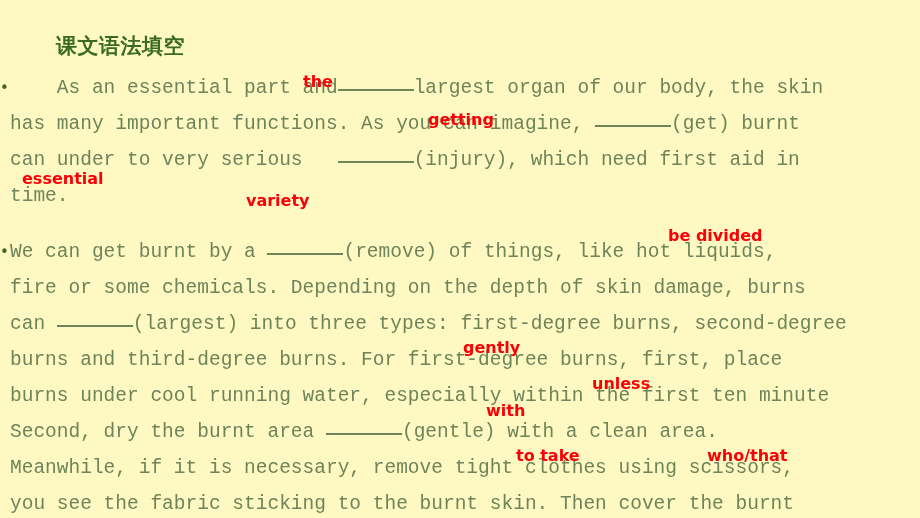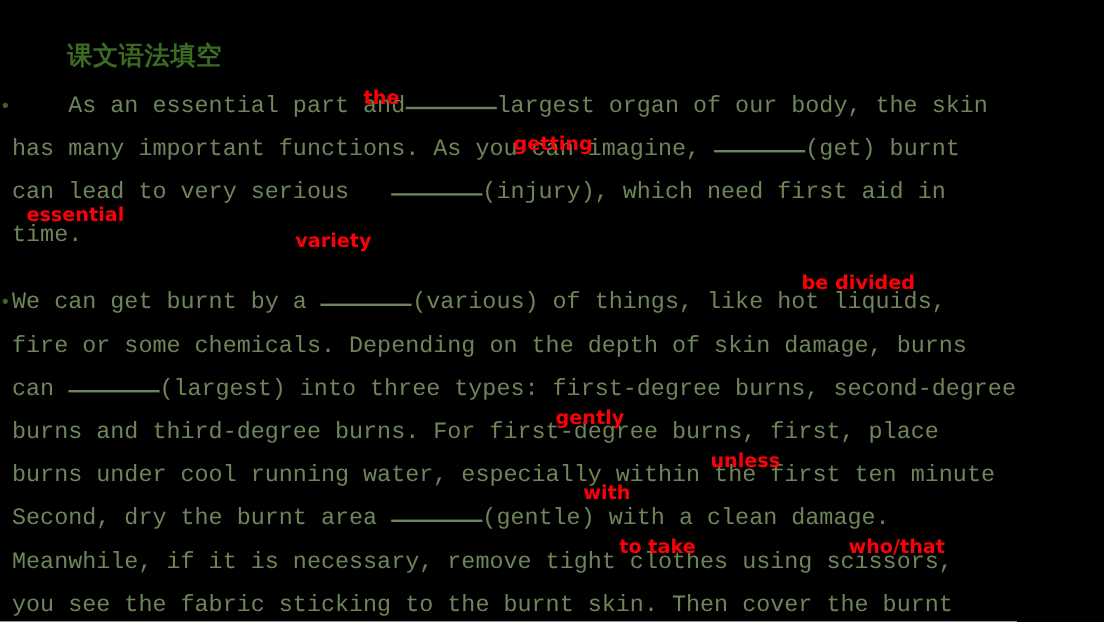--- a/index.html
+++ b/index.html
@@ -7,21 +7,21 @@
     padding: 0;
     background: #ffffff;
   }
   body {
     font-family: "Liberation Serif", "DejaVu Serif", serif;
   }
   #slide {
     position: relative;
     width: 920px;
     height: 518px;
-    background: #000000;
+    background: #fef9c3;
     overflow: hidden;
   }
 
   
   #title {
     position: absolute;
     left: 56px;
     top: 33px;
     font-family: "DejaVu Sans", "Liberation Sans", sans-serif;
     font-weight: bold;
@@ -75,29 +75,29 @@
 <body>
 
 <div id="slide">
 
   <div id="title">课文语法填空</div>
 
   <div id="body-area">
       <span class="bullet" style="left: 0px; top: 70px;">•</span>
       <div class="line" style="top: 70px; padding-left: 10px;"><span class="txt">    As an essential part and</span><span class="blank" style="width: 76px;"></span><span class="txt">largest organ of our body, the skin</span></div>
       <div class="line" style="top: 106px; padding-left: 10px;"><span class="txt">has many important functions. As you can imagine, </span><span class="blank" style="width: 76px;"></span><span class="txt">(get) burnt</span></div>
-      <div class="line" style="top: 142px; padding-left: 10px;"><span class="txt">can lead to very serious   </span><span class="blank" style="width: 76px;"></span><span class="txt">(injury), which need first aid in</span></div>
+      <div class="line" style="top: 142px; padding-left: 10px;"><span class="txt">can under to very serious   </span><span class="blank" style="width: 76px;"></span><span class="txt">(injury), which need first aid in</span></div>
       <div class="line" style="top: 178px; padding-left: 10px;"><span class="txt">time.</span></div>
       <span class="bullet" style="left: 0px; top: 233.8px;">•</span>
-      <div class="line" style="top: 233.8px; padding-left: 10px;"><span class="txt">We can get burnt by a </span><span class="blank" style="width: 76px;"></span><span class="txt">(various) of things, like hot liquids,</span></div>
+      <div class="line" style="top: 233.8px; padding-left: 10px;"><span class="txt">We can get burnt by a </span><span class="blank" style="width: 76px;"></span><span class="txt">(remove) of things, like hot liquids,</span></div>
       <div class="line" style="top: 269.8px; padding-left: 10px;"><span class="txt">fire or some chemicals. Depending on the depth of skin damage, burns</span></div>
       <div class="line" style="top: 305.8px; padding-left: 10px;"><span class="txt">can </span><span class="blank" style="width: 76px;"></span><span class="txt">(largest) into three types: first-degree burns, second-degree</span></div>
       <div class="line" style="top: 341.8px; padding-left: 10px;"><span class="txt">burns and third-degree burns. For first-degree burns, first, place</span></div>
       <div class="line" style="top: 377.8px; padding-left: 10px;"><span class="txt">burns under cool running water, especially within the first ten minute</span></div>
-      <div class="line" style="top: 413.8px; padding-left: 10px;"><span class="txt">Second, dry the burnt area </span><span class="blank" style="width: 76px;"></span><span class="txt">(gentle) with a clean damage.</span></div>
+      <div class="line" style="top: 413.8px; padding-left: 10px;"><span class="txt">Second, dry the burnt area </span><span class="blank" style="width: 76px;"></span><span class="txt">(gentle) with a clean area.</span></div>
       <div class="line" style="top: 449.8px; padding-left: 10px;"><span class="txt">Meanwhile, if it is necessary, remove tight clothes using scissors,</span></div>
       <div class="line" style="top: 485.8px; padding-left: 10px;"><span class="txt">you see the fabric sticking to the burnt skin. Then cover the burnt</span></div>
     </div>
 
   <div id="answer-layer">
       <div class="ans" style="left: 303px; top: 70px;">the</div>
       <div class="ans" style="left: 428px; top: 108px;">getting</div>
       <div class="ans" style="left: 22px; top: 167px;">essential</div>
       <div class="ans" style="left: 246px; top: 189px;">variety</div>
       <div class="ans" style="left: 668px; top: 224px;">be divided</div>

